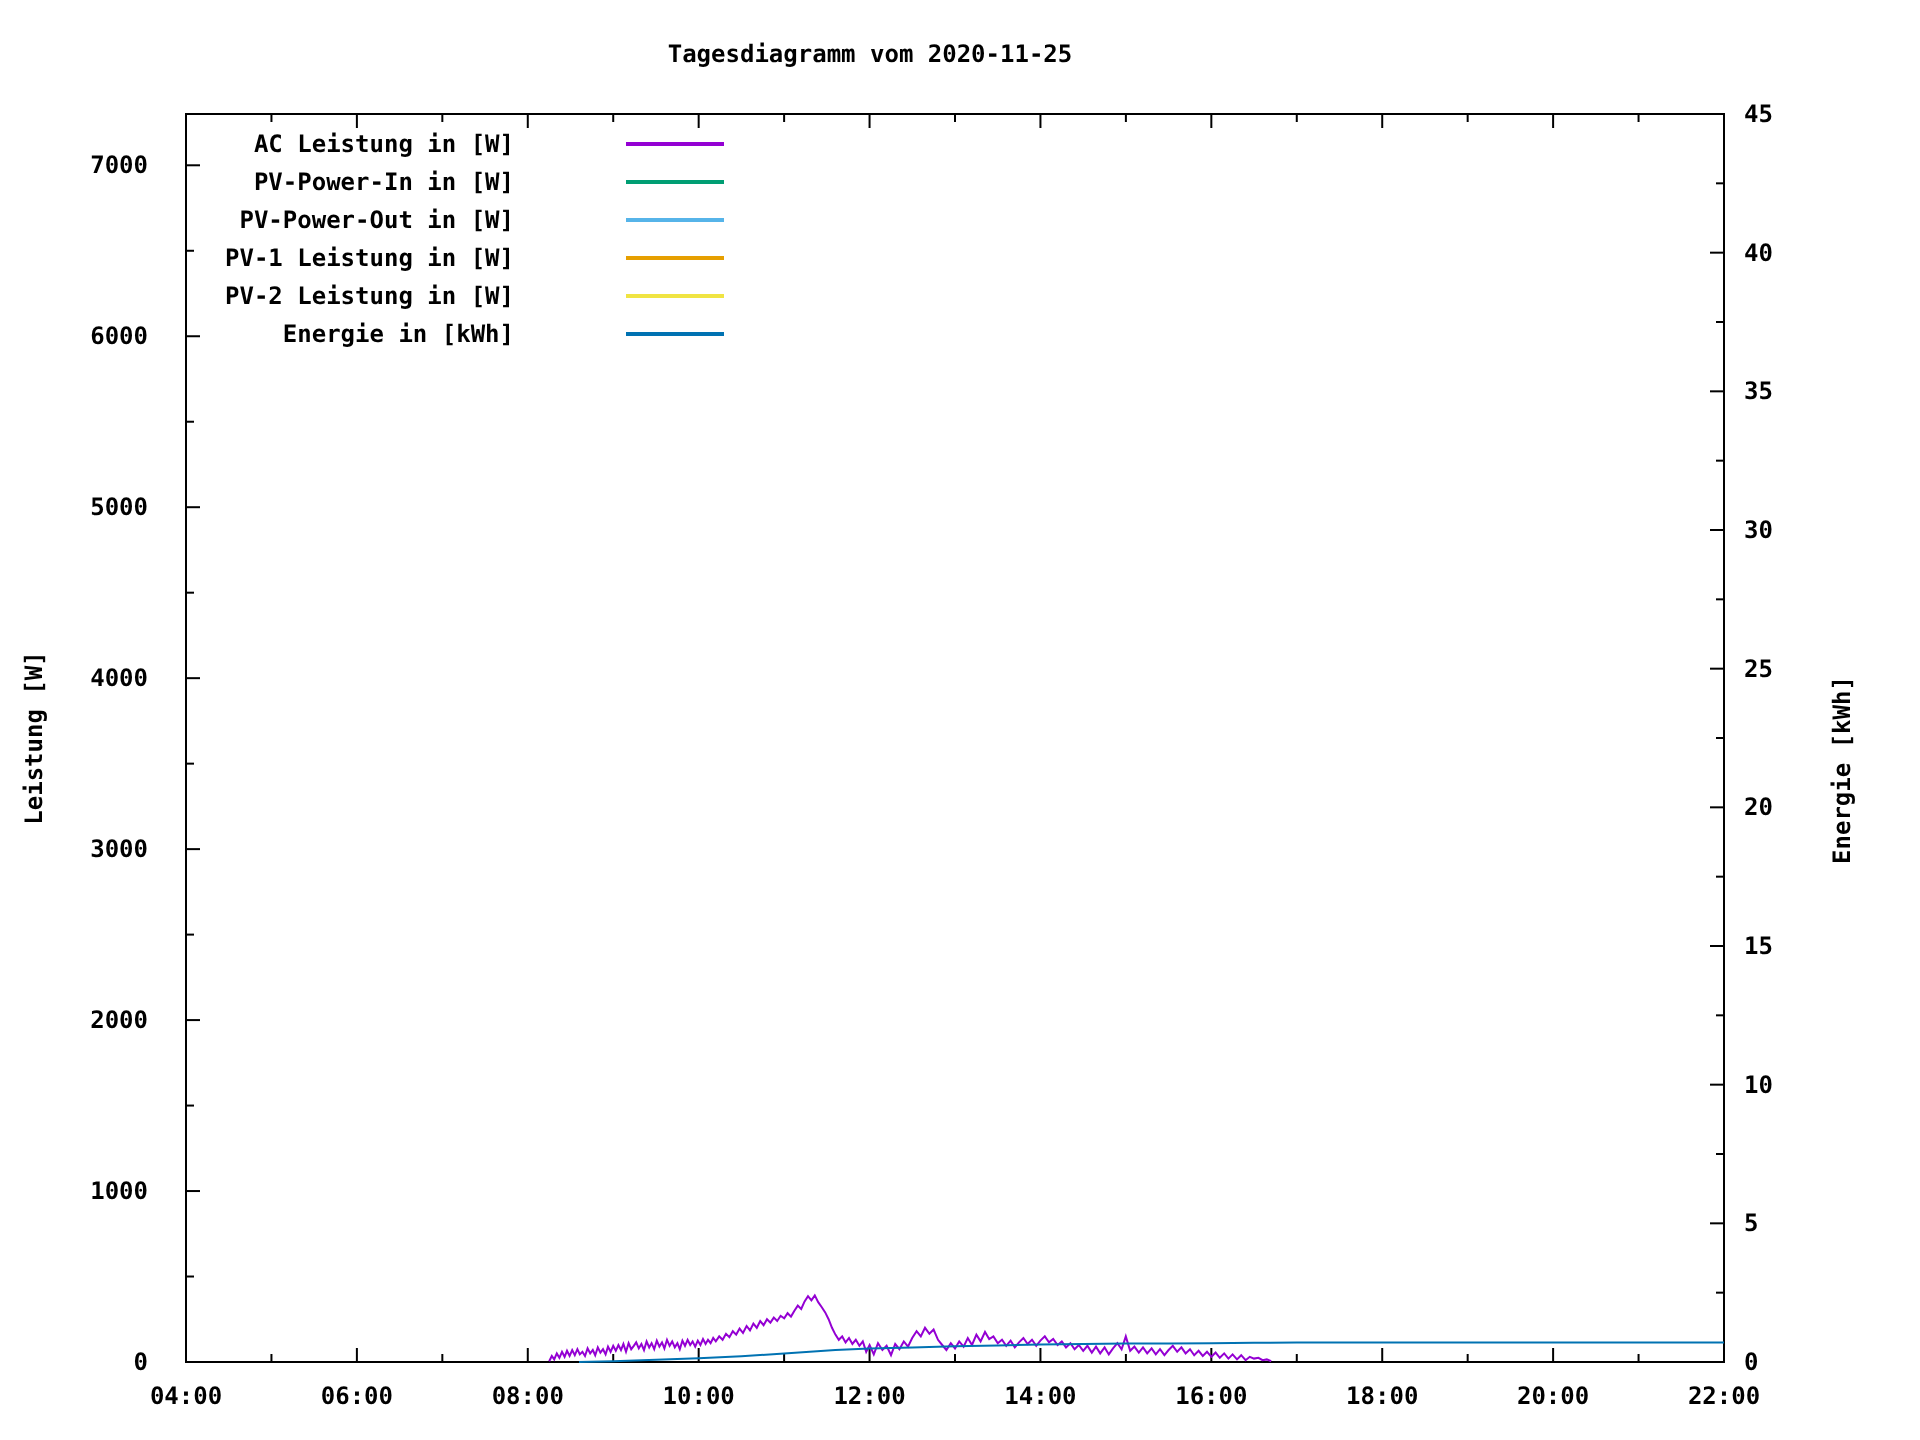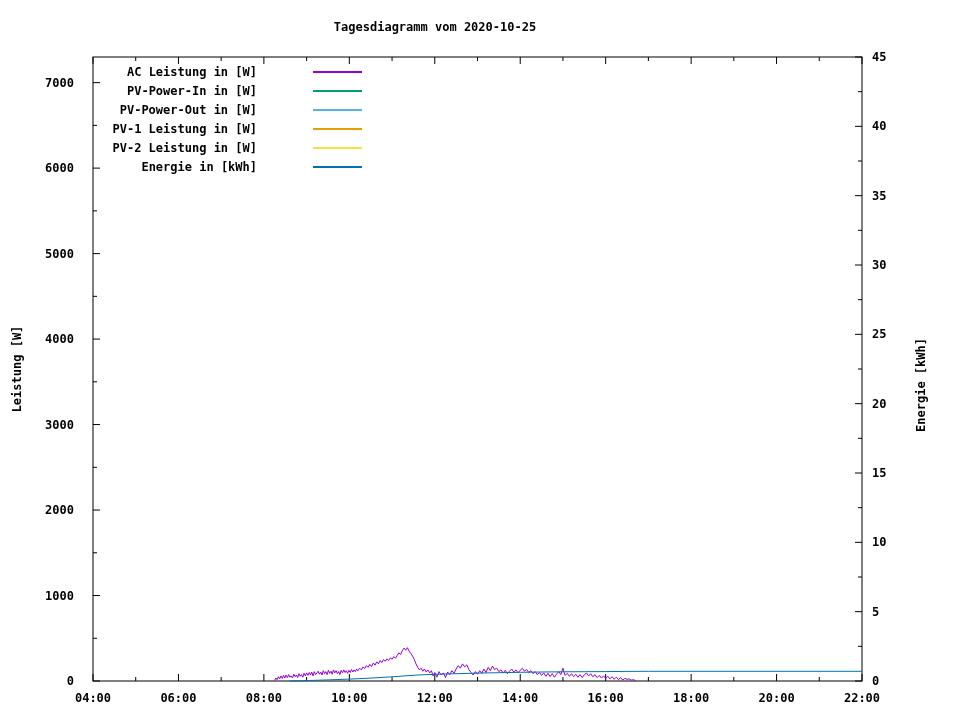--- a/index.html
+++ b/index.html
@@ -9,21 +9,21 @@
     font-size:12px;font-weight:bold;color:#000;white-space:nowrap;}
   .ylabel{position:absolute;font-size:12px;font-weight:bold;color:#000;white-space:nowrap;}
   .ylabel-left{left:17px;top:369px;transform:translate(-50%,-50%) rotate(-90deg);}
   .ylabel-right{left:921px;top:385px;transform:translate(-50%,-50%) rotate(-90deg);}
   svg{position:absolute;left:0;top:0;}
 </style>
 </head>
 <body>
 
 <div class="stage">
-  <div class="chart-title">Tagesdiagramm vom 2020-10-25</div>
+  <div class="chart-title">Tagesdiagramm vom 2020-11-25</div>
   <div class="ylabel ylabel-left">Leistung [W]</div>
   <div class="ylabel ylabel-right">Energie [kWh]</div>
   <svg id="plot" width="960" height="720">
       <rect x="93" y="57" width="769" height="624" fill="none" stroke="#000" stroke-width="1"></rect>
       <line x1="93" y1="681" x2="93" y2="674" stroke="#000" stroke-width="1"></line>
       <line x1="93" y1="57" x2="93" y2="64" stroke="#000" stroke-width="1"></line>
       <text x="93" y="702" text-anchor="middle" font-size="12px" font-family="&quot;DejaVu Sans Mono&quot;,&quot;Liberation Mono&quot;,monospace" font-weight="bold" fill="#000">04:00</text>
       <line x1="135.72222222222223" y1="681" x2="135.72222222222223" y2="677" stroke="#000" stroke-width="1"></line>
       <line x1="135.72222222222223" y1="57" x2="135.72222222222223" y2="61" stroke="#000" stroke-width="1"></line>
       <line x1="178.44444444444446" y1="681" x2="178.44444444444446" y2="674" stroke="#000" stroke-width="1"></line>

